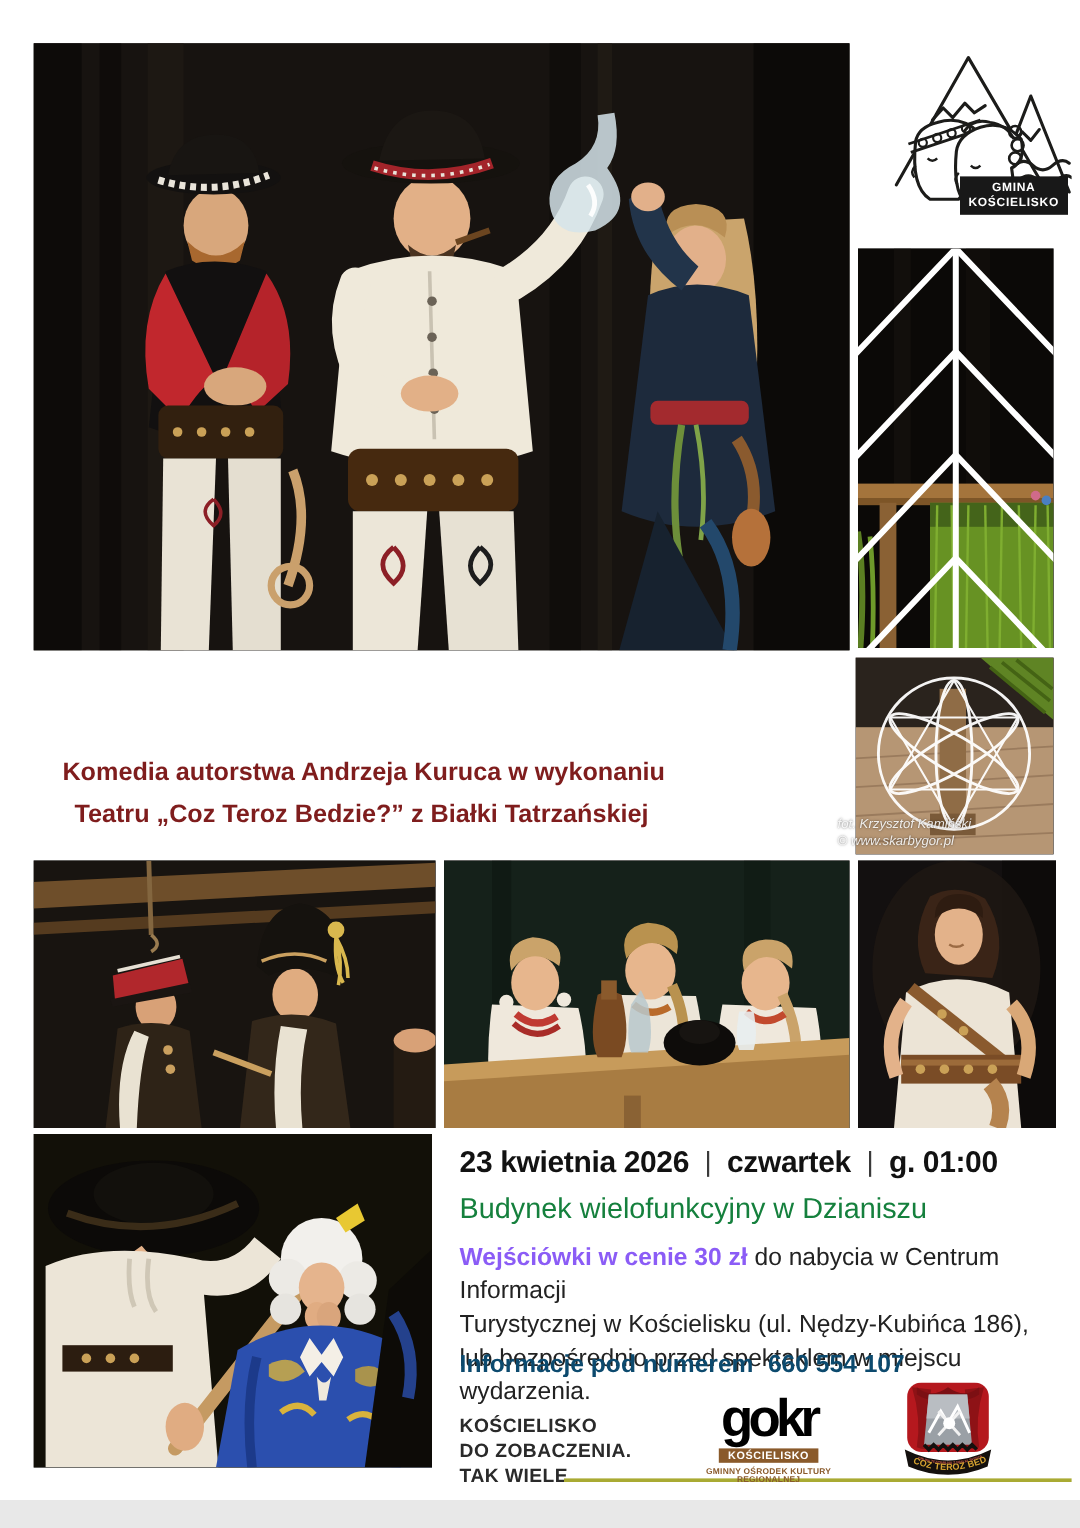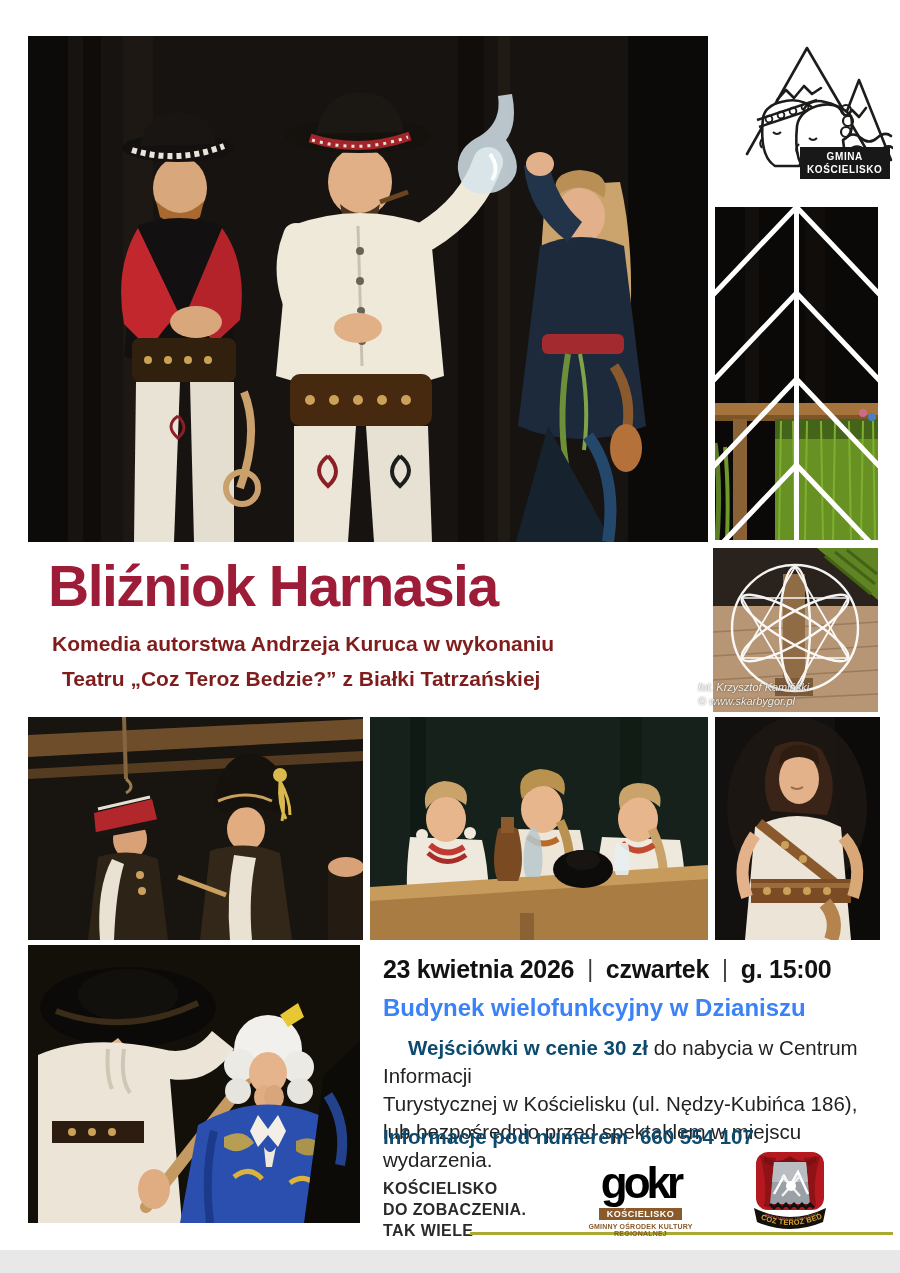--- a/index.html
+++ b/index.html
@@ -21,23 +21,23 @@
   .subtitle{
     left:52px;top:626px;width:650px;
     font-size:21px;font-weight:bold;line-height:35px;color:#7f1d1d;
   }
   .subtitle .l2{padding-left:10px;}
 
   
   .ev-date{left:383px;top:955px;width:512px;font-size:25px;font-weight:bold;
     letter-spacing:-0.3px;white-space:nowrap;color:#121212;}
   .ev-date .pipe{font-weight:normal;color:#3a3a3a;margin:0 13px;font-size:23px;position:relative;top:-1px;}
-  .ev-venue{left:383px;top:994px;font-size:24px;font-weight:bold;color:#3b82f6;}
+  .ev-venue{left:383px;top:994px;font-size:24px;font-weight:normal;color:#15803d;}
   .ev-par{left:383px;top:1034px;width:512px;font-size:20.5px;line-height:28px;color:#222;}
-  .ev-par .hl{color:#0c4a6e;font-weight:bold;margin-left:25px;}
+  .ev-par .hl{color:#8b5cf6;font-weight:bold;}
   .ev-info{left:383px;top:1125px;font-size:20.5px;font-weight:bold;color:#0c4a6e;}
   .ev-info .phone{margin-left:12px;}
 
   
   .slogan{left:383px;top:1178px;font-size:16px;font-weight:bold;line-height:21px;
     letter-spacing:0.4px;color:#2a2a2a;}
   .olive-line{left:470px;top:1232px;width:423px;height:3px;background:#a9aa33;}
   .gok{left:568px;top:1163px;width:145px;text-align:center;}
   .gok .acr{font-size:44px;font-weight:bold;color:#000000;letter-spacing:-4px;line-height:40px;}
   .gok .bar{display:inline-block;background:#8a5a2b;color:#fff;font-size:9px;font-weight:bold;
@@ -198,21 +198,20 @@
       <g stroke="#ffffff" stroke-width="5" fill="none">
         <line x1="81.5" y1="0" x2="81.5" y2="333"></line>
         <path d="M81.5,0 L-4,90 M81.5,0 L167,90"></path>
         <path d="M81.5,86 L-4,176 M81.5,86 L167,176"></path>
         <path d="M81.5,172 L-4,262 M81.5,172 L167,262"></path>
         <path d="M81.5,258 L-4,348 M81.5,258 L167,348"></path>
       </g>
     </svg>
   </div>
 
-  <div class="abs title">Bliźniok Harnasia</div>
   <div class="abs subtitle">
     <div>Komedia autorstwa Andrzeja Kuruca w wykonaniu</div>
     <div class="l2">Teatru „Coz Teroz Bedzie?” z Białki Tatrzańskiej</div>
   </div>
 
   <div class="photo" style="left:713px;top:548px;width:165px;height:164px;" aria-label="Panel z góralską rozetą na tle drewnianej podłogi">
     <svg viewBox="0 0 165 164" preserveAspectRatio="none">
       <rect width="165" height="164" fill="#b69674"></rect>
       <rect width="165" height="58" fill="#2a231d"></rect>
       <polygon points="104,0 165,0 165,52" fill="#5f8424"></polygon>
@@ -372,21 +371,21 @@
       <path d="M268,196 q18,-8 28,8 q-14,12 -28,2 Z" fill="#c9a434" opacity="0.8"></path>
       <path d="M206,232 q16,-12 28,2 M262,238 q14,-10 26,2" stroke="#d9b33c" stroke-width="5" fill="none"></path>
       <path d="M230,170 l10,14 l10,-14 l8,16 l-8,16 l-10,-12 l-10,12 l-8,-16 Z" fill="#f4efe6"></path>
       <path d="M236,202 q6,10 12,0 l-4,20 l-6,0 Z" fill="#efe9dc"></path>
       <polygon points="296,130 332,96 332,278 276,278" fill="#0d0b07"></polygon>
       <path d="M300,150 q20,30 12,70" stroke="#24418c" stroke-width="10" fill="none"></path>
     </svg>
   </div>
 
   <div class="abs ev-date">
-    <span>23 kwietnia 2026</span><span class="pipe">|</span><span>czwartek</span><span class="pipe">|</span><span>g. 15:00</span>
+    <span>23 kwietnia 2026</span><span class="pipe">|</span><span>czwartek</span><span class="pipe">|</span><span>g. 01:00</span>
   </div>
   <div class="abs ev-venue">Budynek wielofunkcyjny w Dzianiszu</div>
 
   <div class="abs ev-par">
     <div><span class="hl">Wejściówki w cenie 30 zł</span><span> do nabycia w Centrum Informacji</span></div>
     <div>Turystycznej w Kościelisku (ul. Nędzy-Kubińca 186),</div>
     <div>lub bezpośrednio przed spektaklem w miejscu wydarzenia.</div>
   </div>
 
   <div class="abs ev-info">

